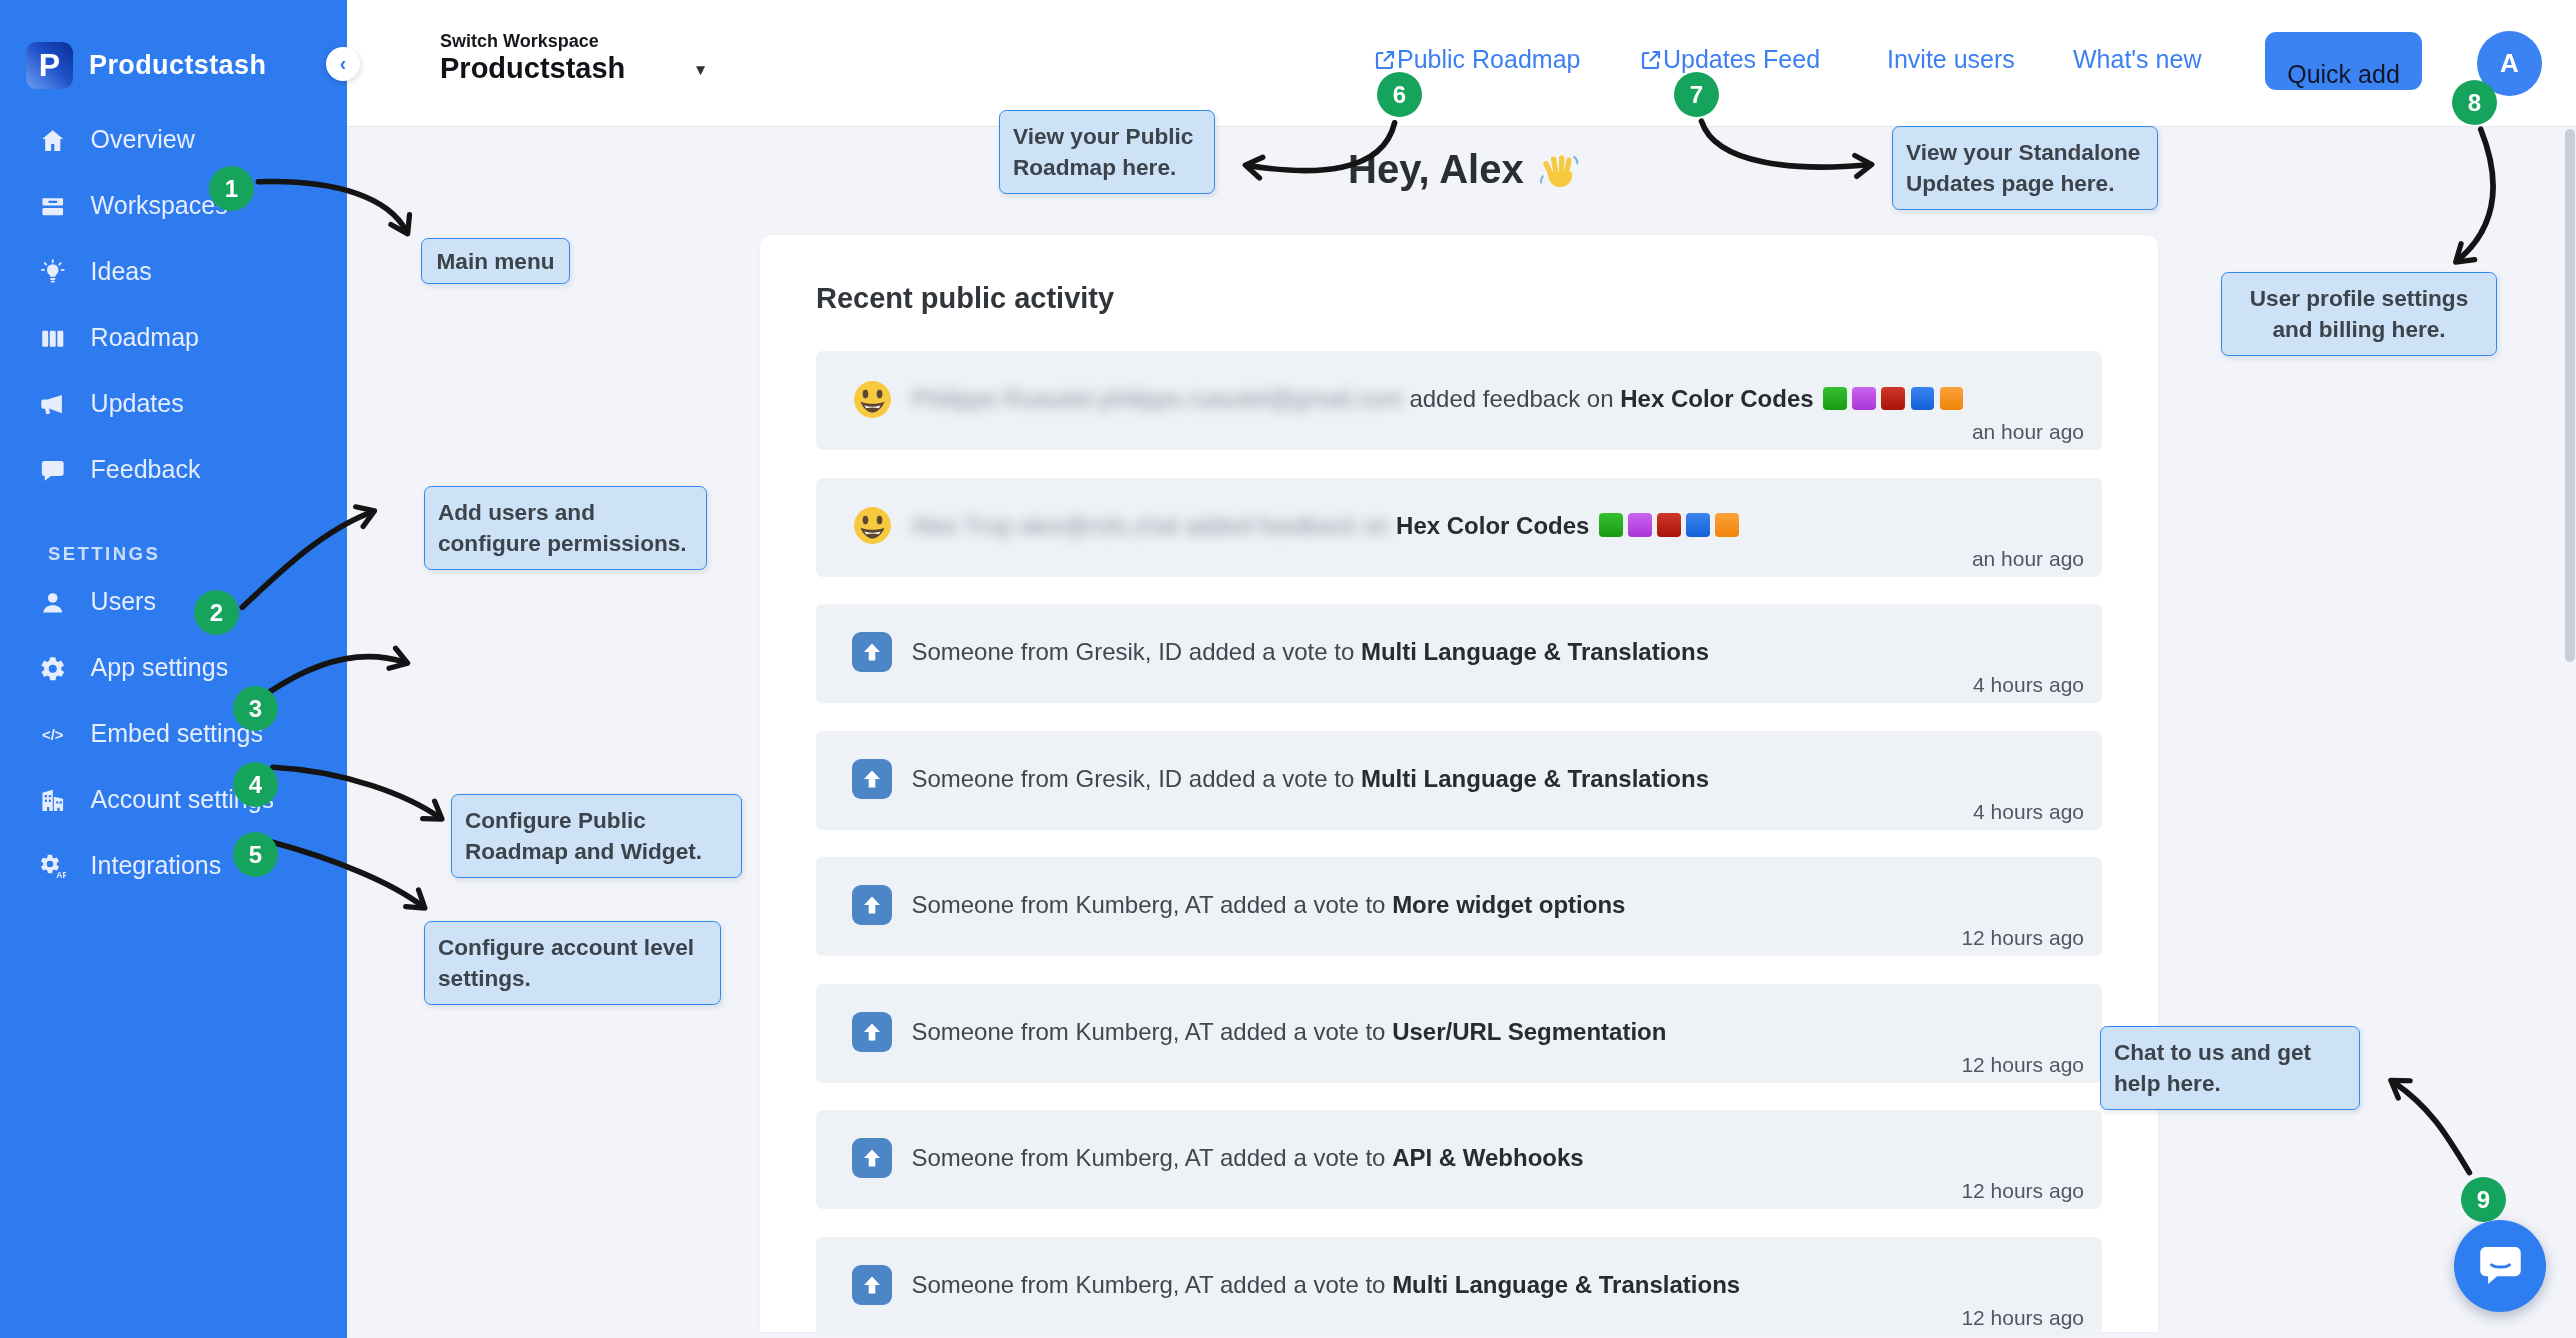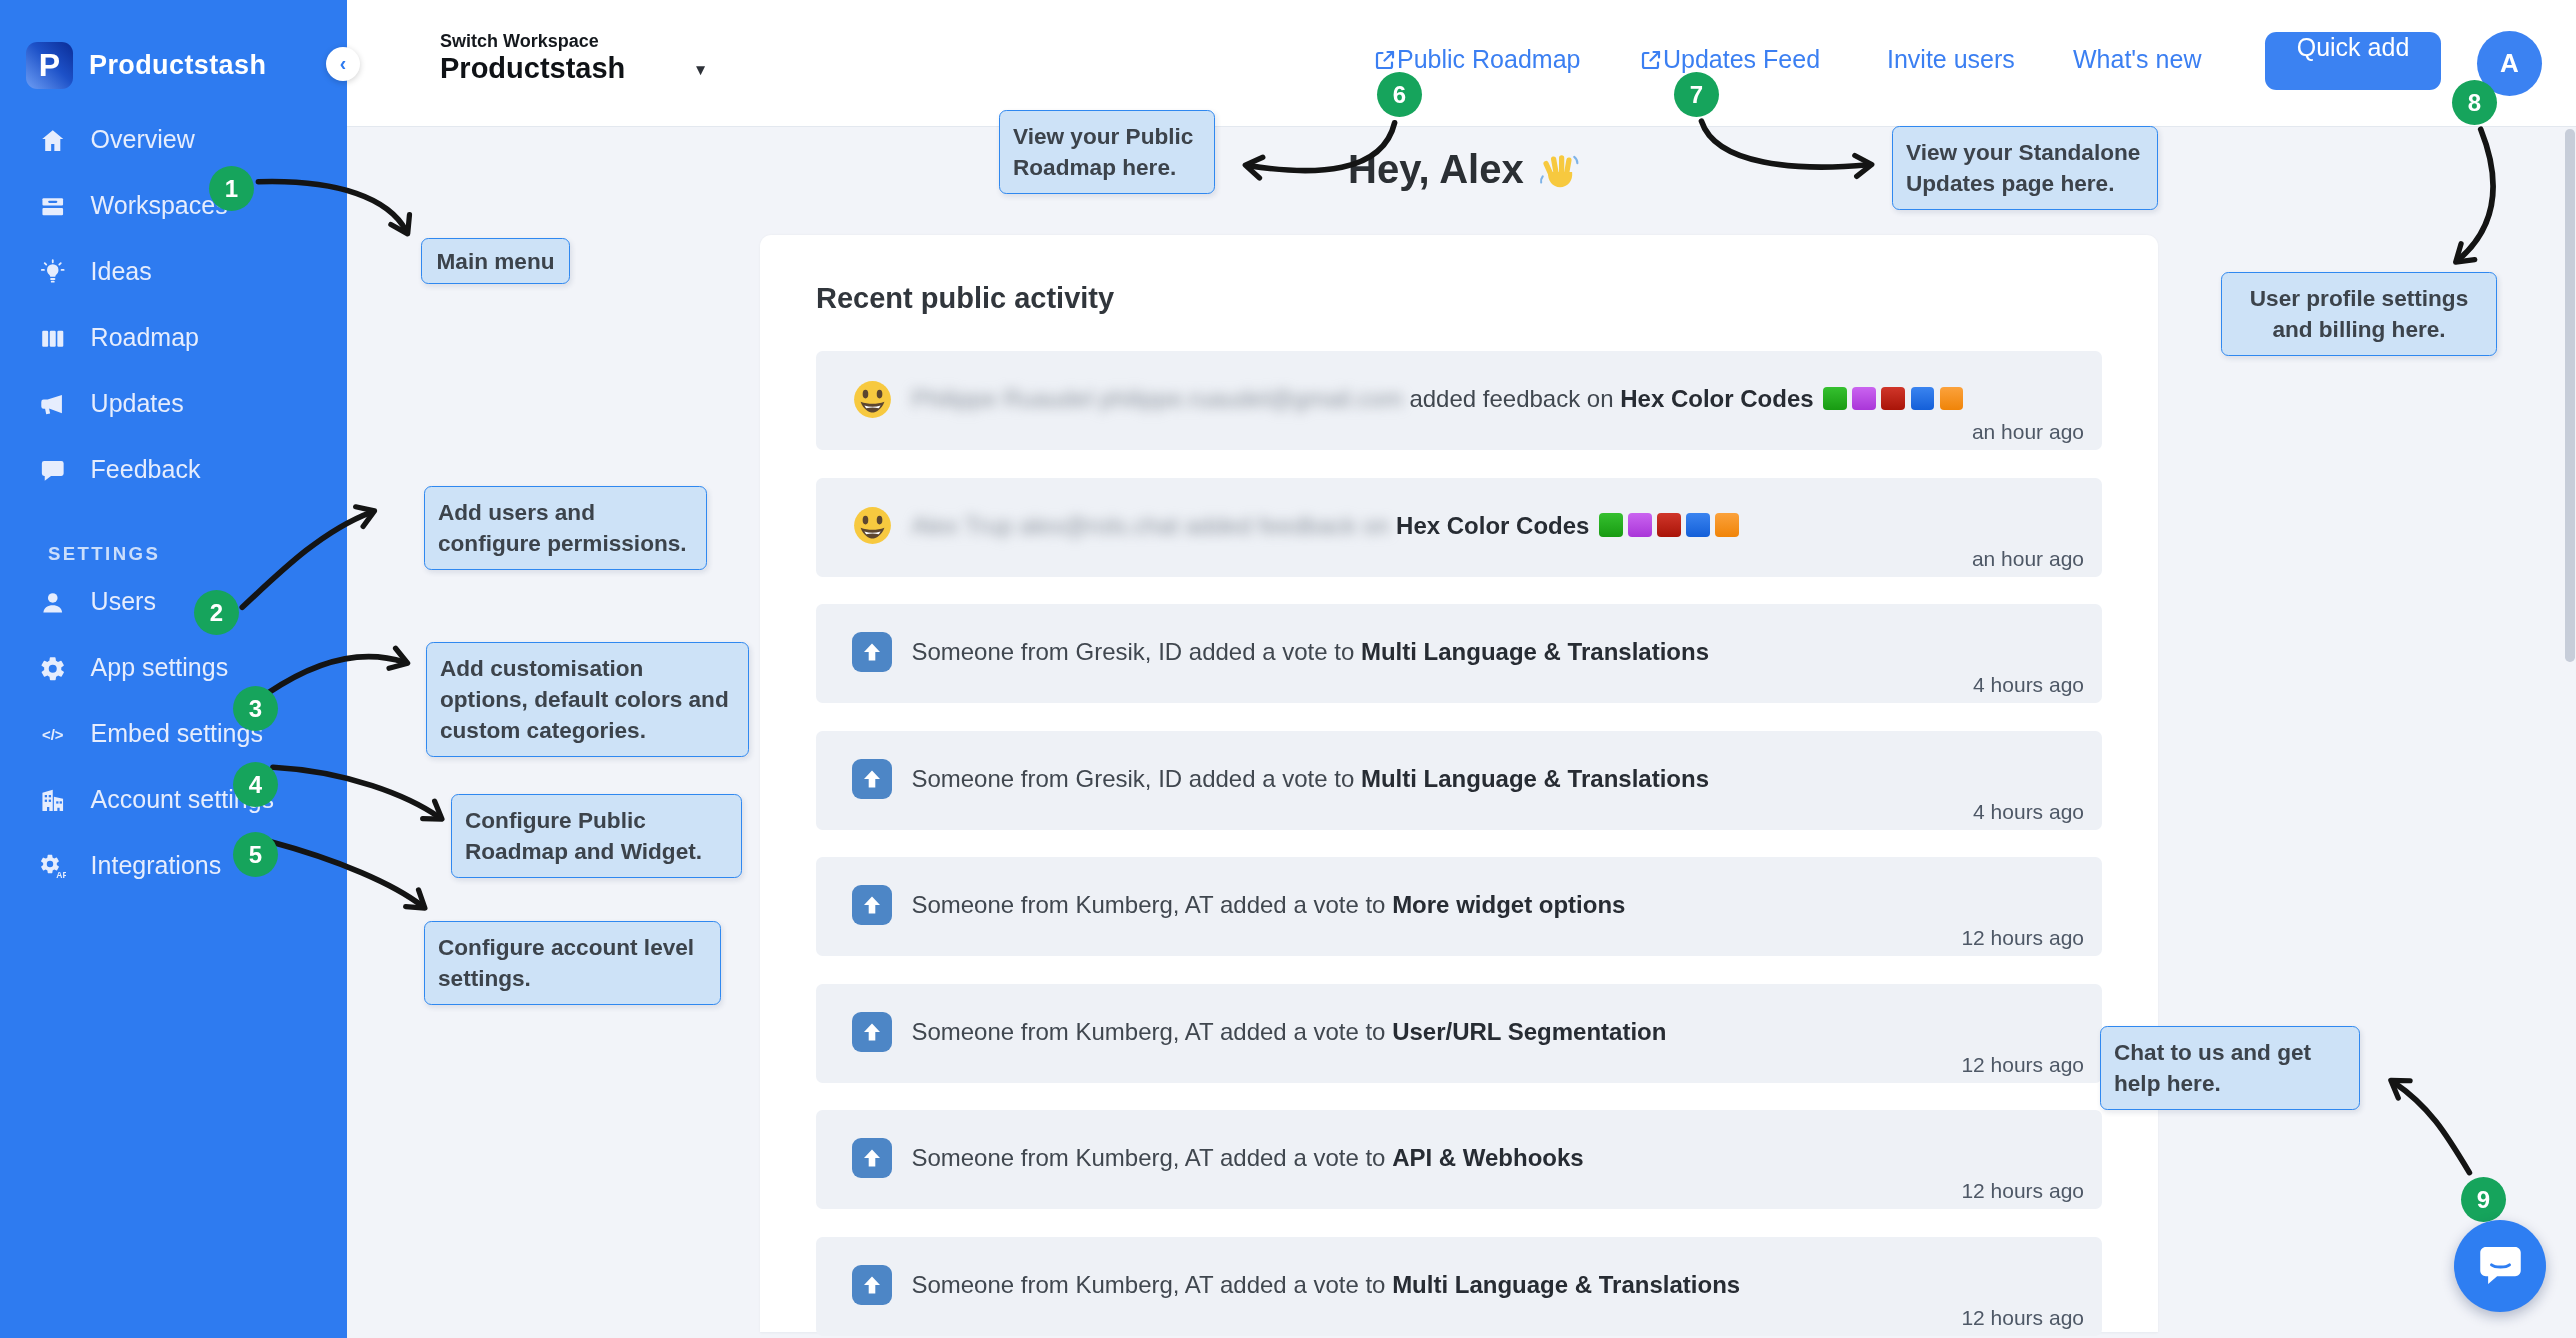--- a/index.html
+++ b/index.html
@@ -25,22 +25,22 @@
     color:rgba(255,255,255,.75);font-size:18.6px;font-weight:700;letter-spacing:2.4px;}
 
   
   .header{position:absolute;left:347px;top:0;right:0;height:126px;background:#fff;border-bottom:0.8px solid #e3e8ef;}
   .sw-label{position:absolute;left:440px;top:31px;font-size:18px;font-weight:600;color:#14181d;}
   .ws-name{position:absolute;left:440px;top:52px;font-size:29px;font-weight:700;color:#0f1216;}
   .ws-caret{position:absolute;left:693px;top:61px;font-size:15.3px;color:#2d3138;}
   .hlink{position:absolute;top:45px;display:flex;align-items:center;gap:0;color:#3b7ff2;font-size:25px;
     font-weight:500;cursor:pointer;white-space:nowrap;}
   .hlink svg{width:24px;height:24px;}
-  .quick-add{position:absolute;left:2265px;top:31.5px;width:176px;height:58px;border-radius:11.3px;background:#3b82f2;
-    color:#ffffff;font-size:25px;font-weight:500;display:flex;align-items:flex-start;justify-content:center;cursor:pointer;border:none;}
+  .quick-add{position:absolute;left:2265px;top:31.5px;width:157px;height:58px;border-radius:11.3px;background:#3b82f2;
+    color:#0f172a;font-size:25px;font-weight:500;display:flex;align-items:flex-end;justify-content:center;cursor:pointer;border:none;}
   .avatar{position:absolute;left:2477px;top:31px;width:65px;height:65px;border-radius:50%;background:#3b82f2;
     color:#fff;font-size:26px;font-weight:700;display:flex;align-items:center;justify-content:center;cursor:pointer;}
 
   
   .greeting{position:absolute;left:1348px;top:147px;font-size:40px;font-weight:700;color:#2b2f34;display:flex;align-items:center;}
   .wave{margin-left:14.5px;width:42px;height:42px;}
   .card{position:absolute;left:760px;top:235px;width:1398px;height:1097px;background:#fff;border-radius:11.3px 11.3px 0 0;
     box-shadow:0 0.8px 2.4px rgba(20,30,60,.05);}
   .card-title{position:absolute;left:56px;top:47px;font-size:29px;font-weight:700;color:#31363c;}
   .rows{position:absolute;left:56px;top:116px;width:1286px;}
@@ -378,21 +378,20 @@
           <span class="rtext"><span>Someone from Kumberg, AT added a vote to </span><b>Multi Language &amp; Translations</b></span>
         </div>
         <div class="time">12 hours ago</div>
       </div>
 
     </div>
   </div>
 
   <div class="tip" style="left:421px;top:238px;white-space:nowrap;padding:6.5px 14.5px;">Main menu</div>
   <div class="tip" style="left:424px;top:486px;width:283px;">Add users and configure permissions.</div>
-  <div class="tip" style="left:426px;top:642px;width:323px;">Add customisation options, default colors and custom categories.</div>
   <div class="tip" style="left:451px;top:794px;width:291px;">Configure Public Roadmap and Widget.</div>
   <div class="tip" style="left:424px;top:921px;width:297px;">Configure account level settings.</div>
   <div class="tip" style="left:999px;top:110px;width:216px;">View your Public Roadmap here.</div>
   <div class="tip" style="left:1892px;top:126px;width:266px;">View your Standalone Updates page here.</div>
   <div class="tip" style="left:2221px;top:272px;width:276px;text-align:center;">User profile settings and billing here.</div>
   <div class="tip" style="left:2100px;top:1026px;width:260px;">Chat to us and get help here.</div>
 
   <div class="badge" style="left:209px;top:166px;">1</div>
   <div class="badge" style="left:194px;top:590px;">2</div>
   <div class="badge" style="left:233px;top:686px;">3</div>

